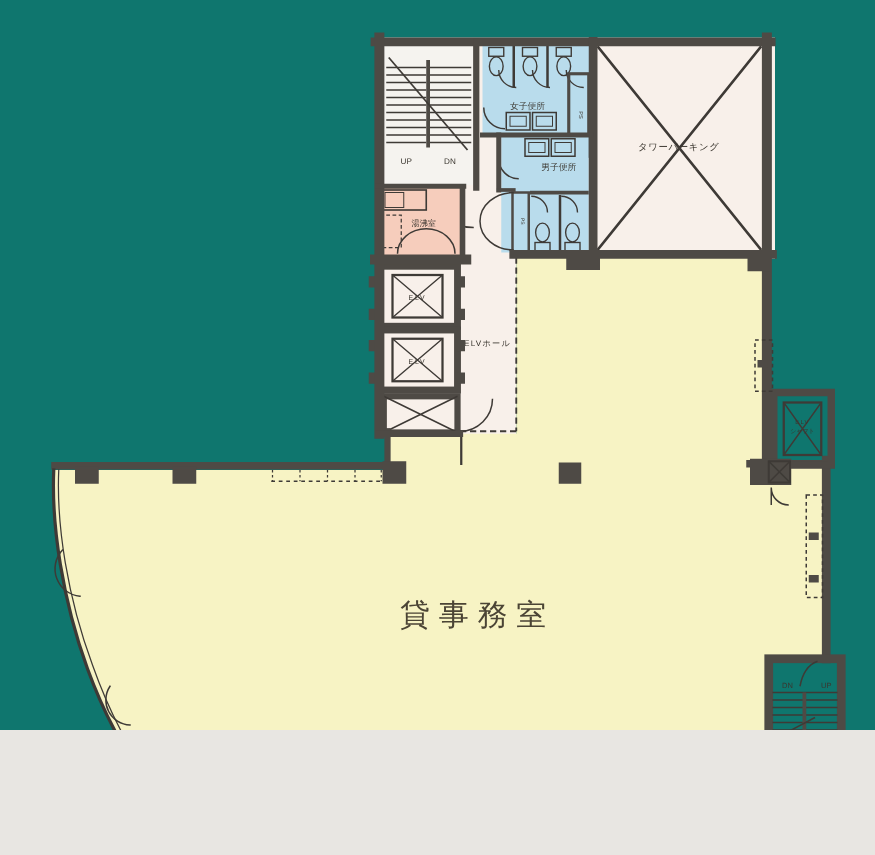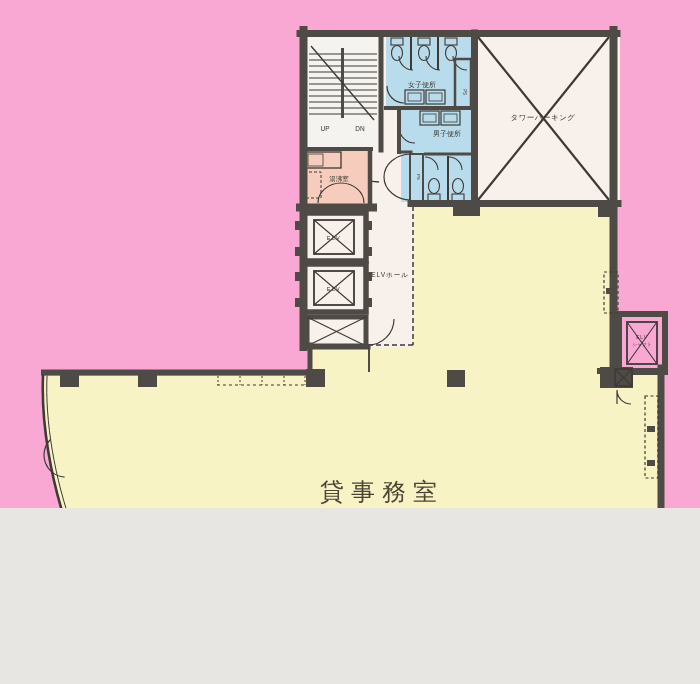--- a/index.html
+++ b/index.html
@@ -1,16 +1,16 @@
 <!DOCTYPE html>
 <html><head>
 <meta charset="utf-8">
 <style>
   html,body{margin:0;padding:0;background:#e8e6e2;}
-  .page{width:700px;height:508px;position:relative;background:#f9a8d4;overflow:hidden;}
+  .page{width:700px;height:584px;position:relative;background:#0f766e;overflow:hidden;}
   svg{display:block;}
   .lbl{font-family:"Liberation Sans",sans-serif;fill:#3a362f;}
   .lbl-serif{font-family:"Liberation Serif",serif;fill:#4b4435;}
   .wall{stroke:#4e4a45;fill:none;}
   .thin{stroke:#3e3a36;fill:none;}
 </style>
 </head>
 <body>
 
 <div class="page">

